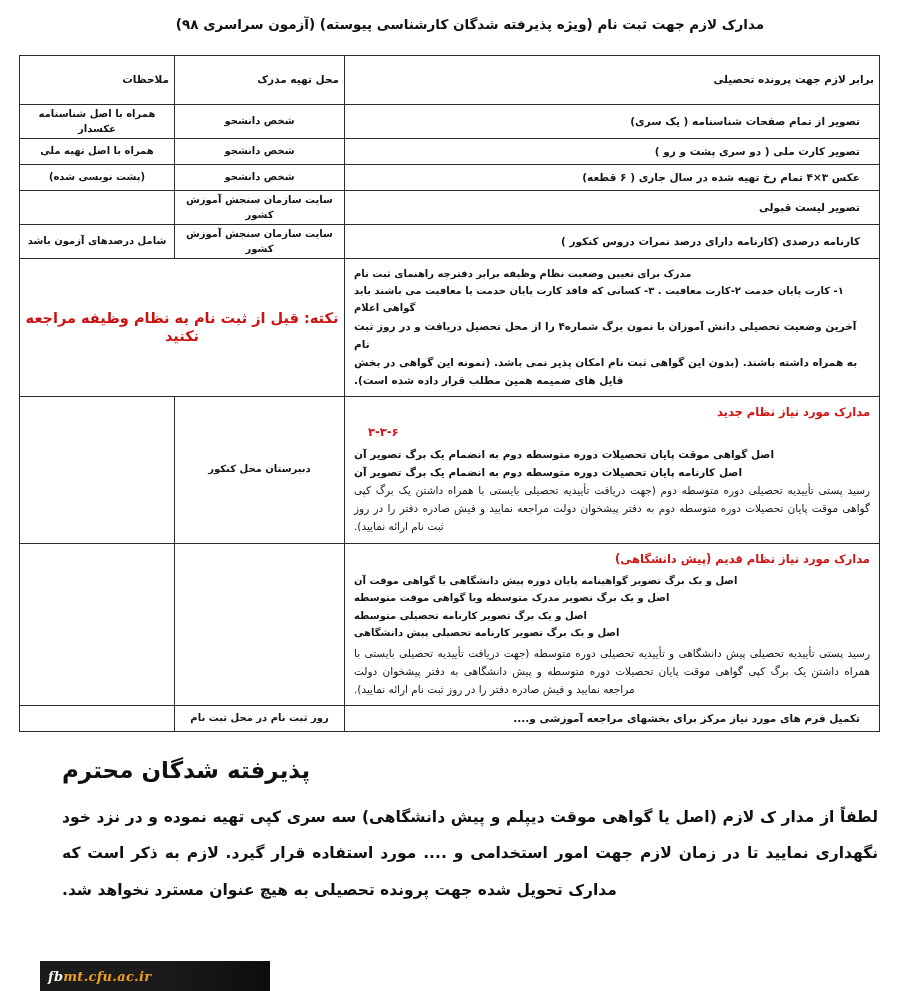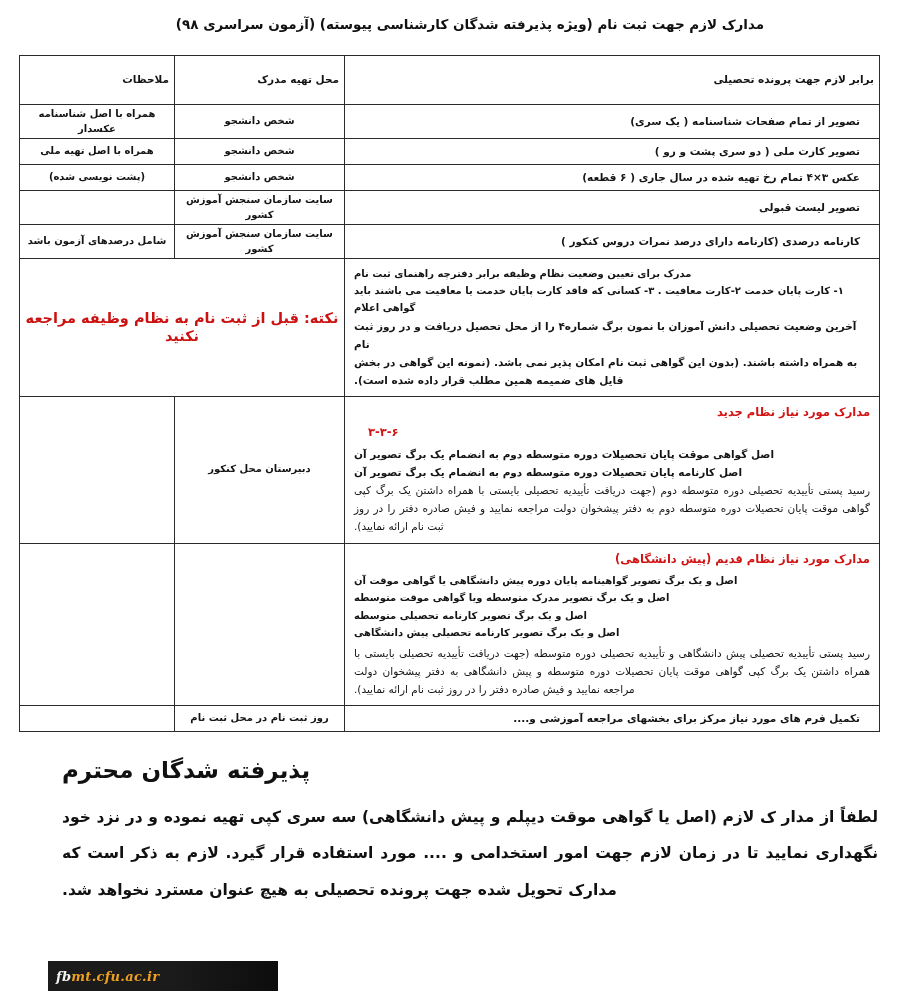--- a/index.html
+++ b/index.html
@@ -162,21 +162,21 @@
     line-height: 2.35;
     color: #111;
     text-align: justify;
     text-align-last: left;
     margin: 0;
   }
 
   
   .footer-watermark {
     position: absolute;
-    left: 8px;
+    left: 0;
     bottom: 0;
     width: 230px;
     height: 30px;
     background: linear-gradient(to right, #1b1b1b 0%, #1b1b1b 52%, #0d0d0d 100%);
     display: flex;
     align-items: center;
     direction: ltr;
     margin-top: 21px;
   }
   .footer-watermark .wm-text {

